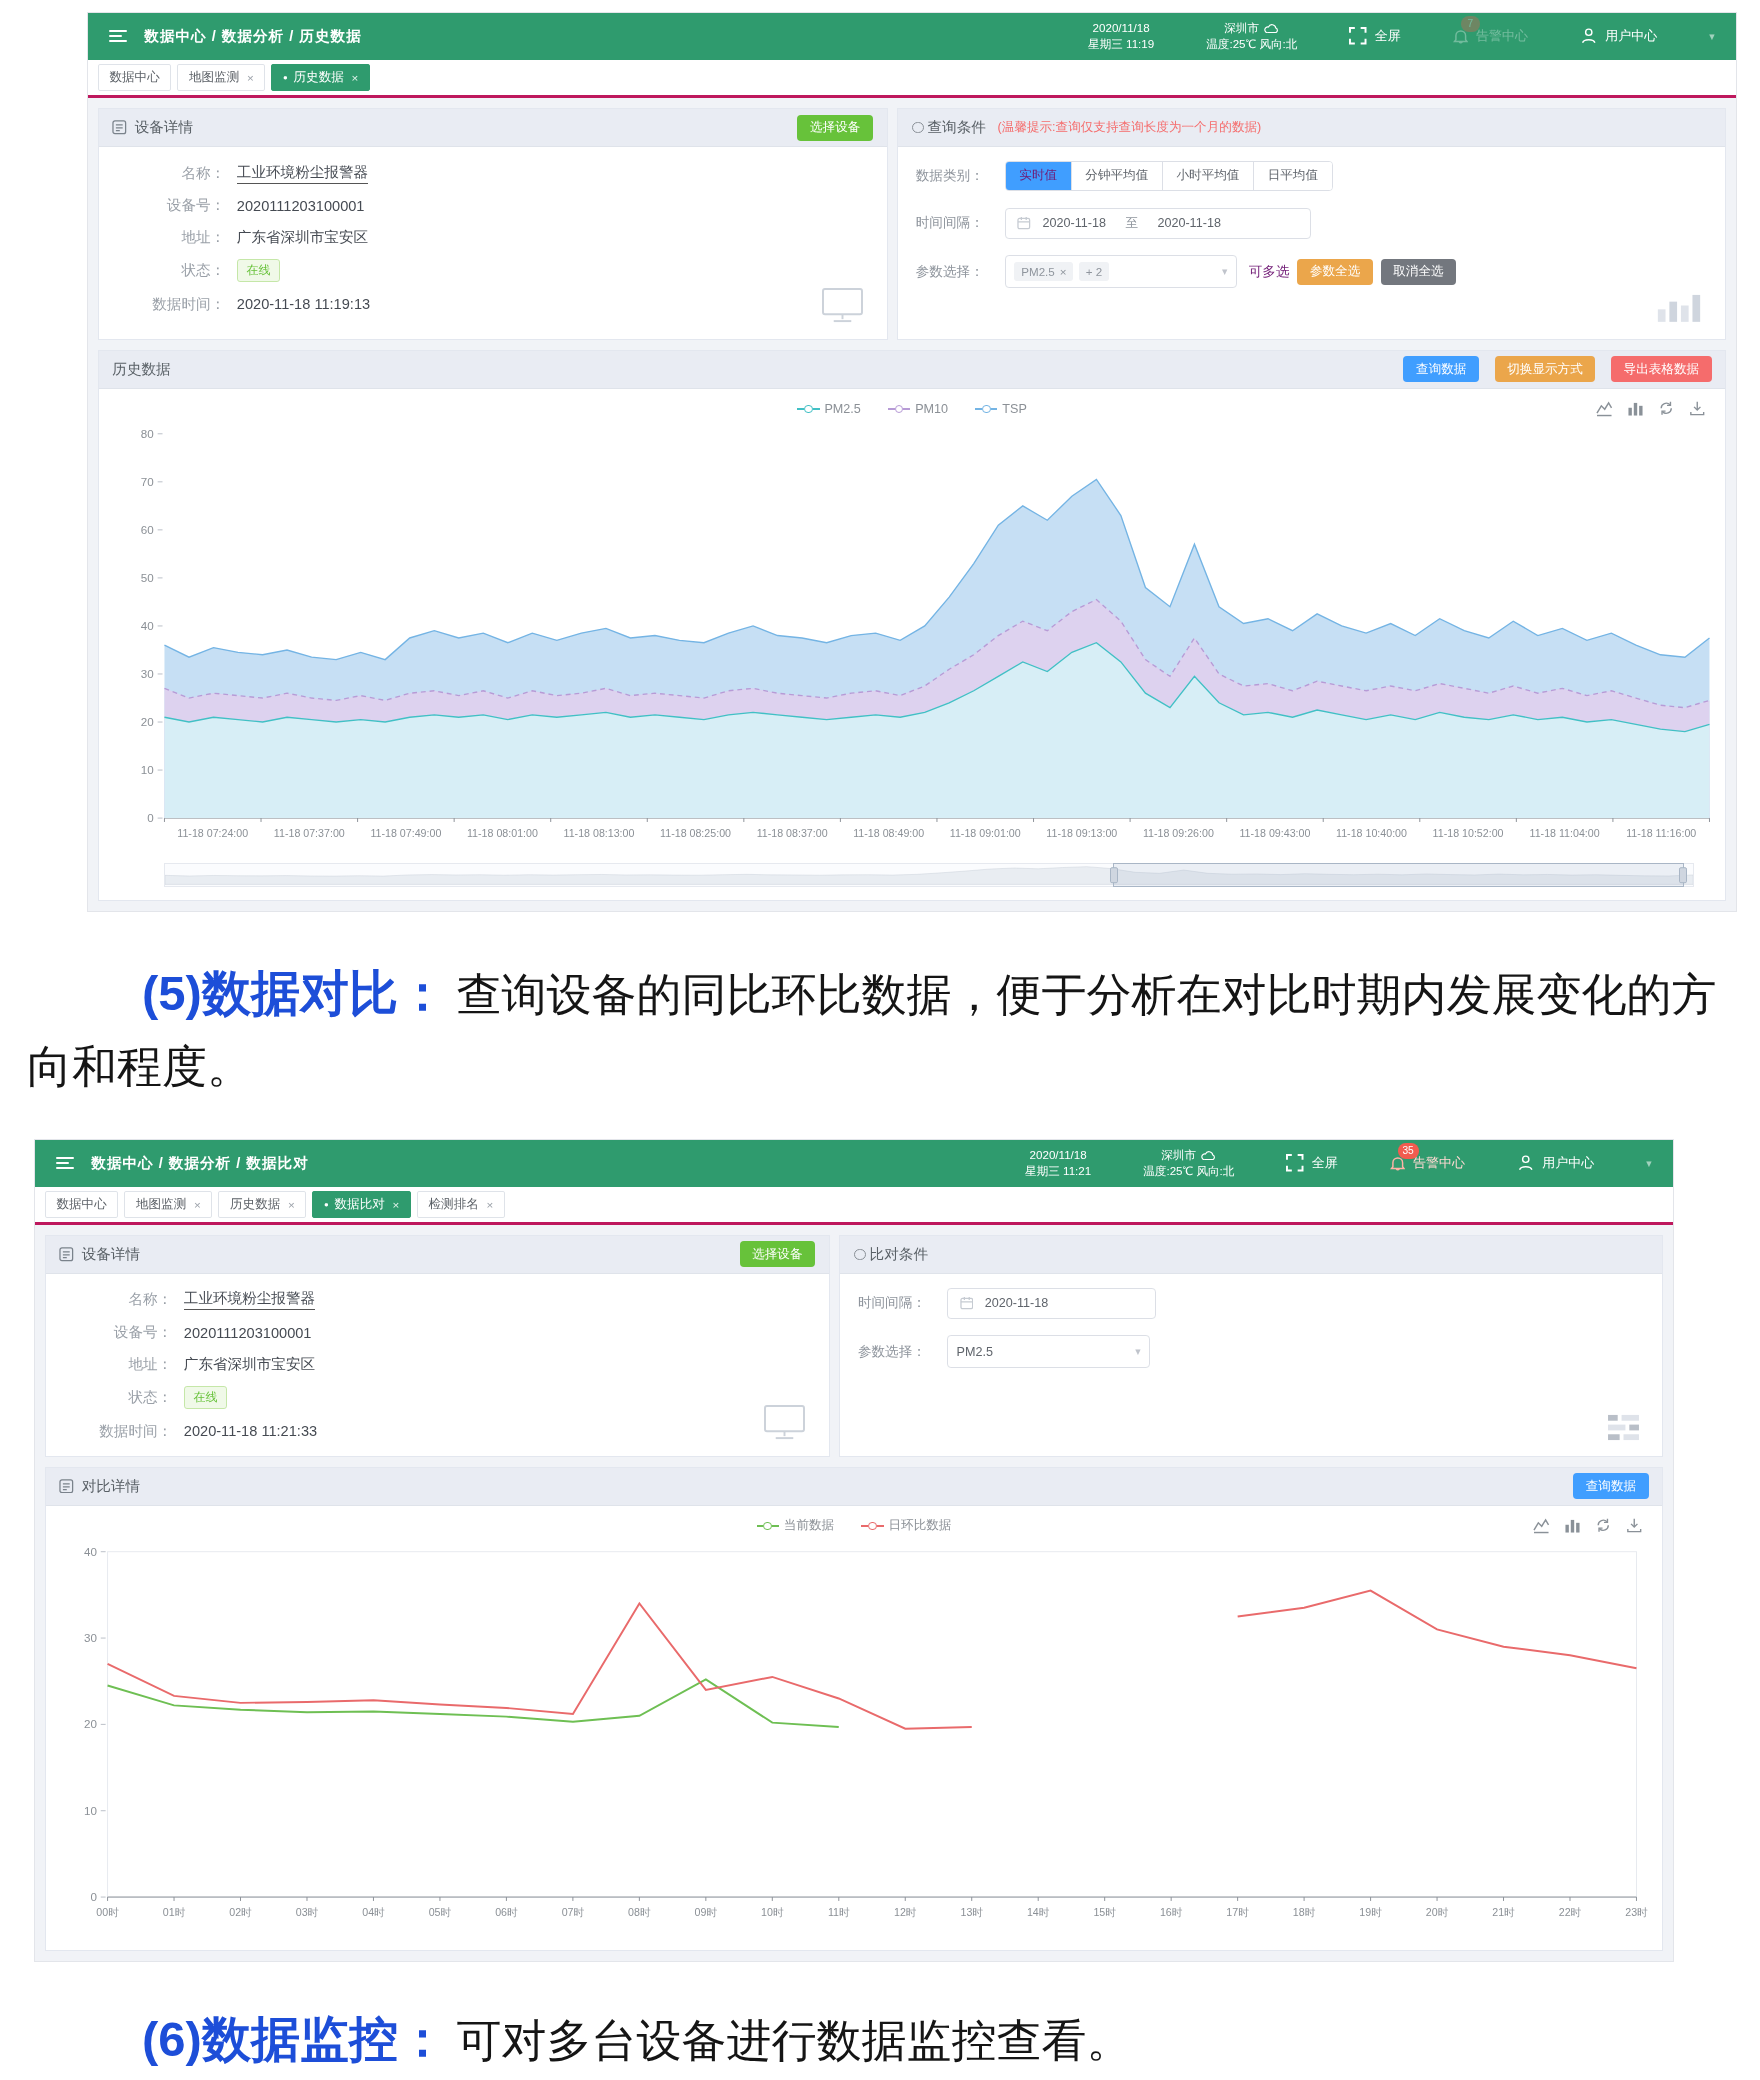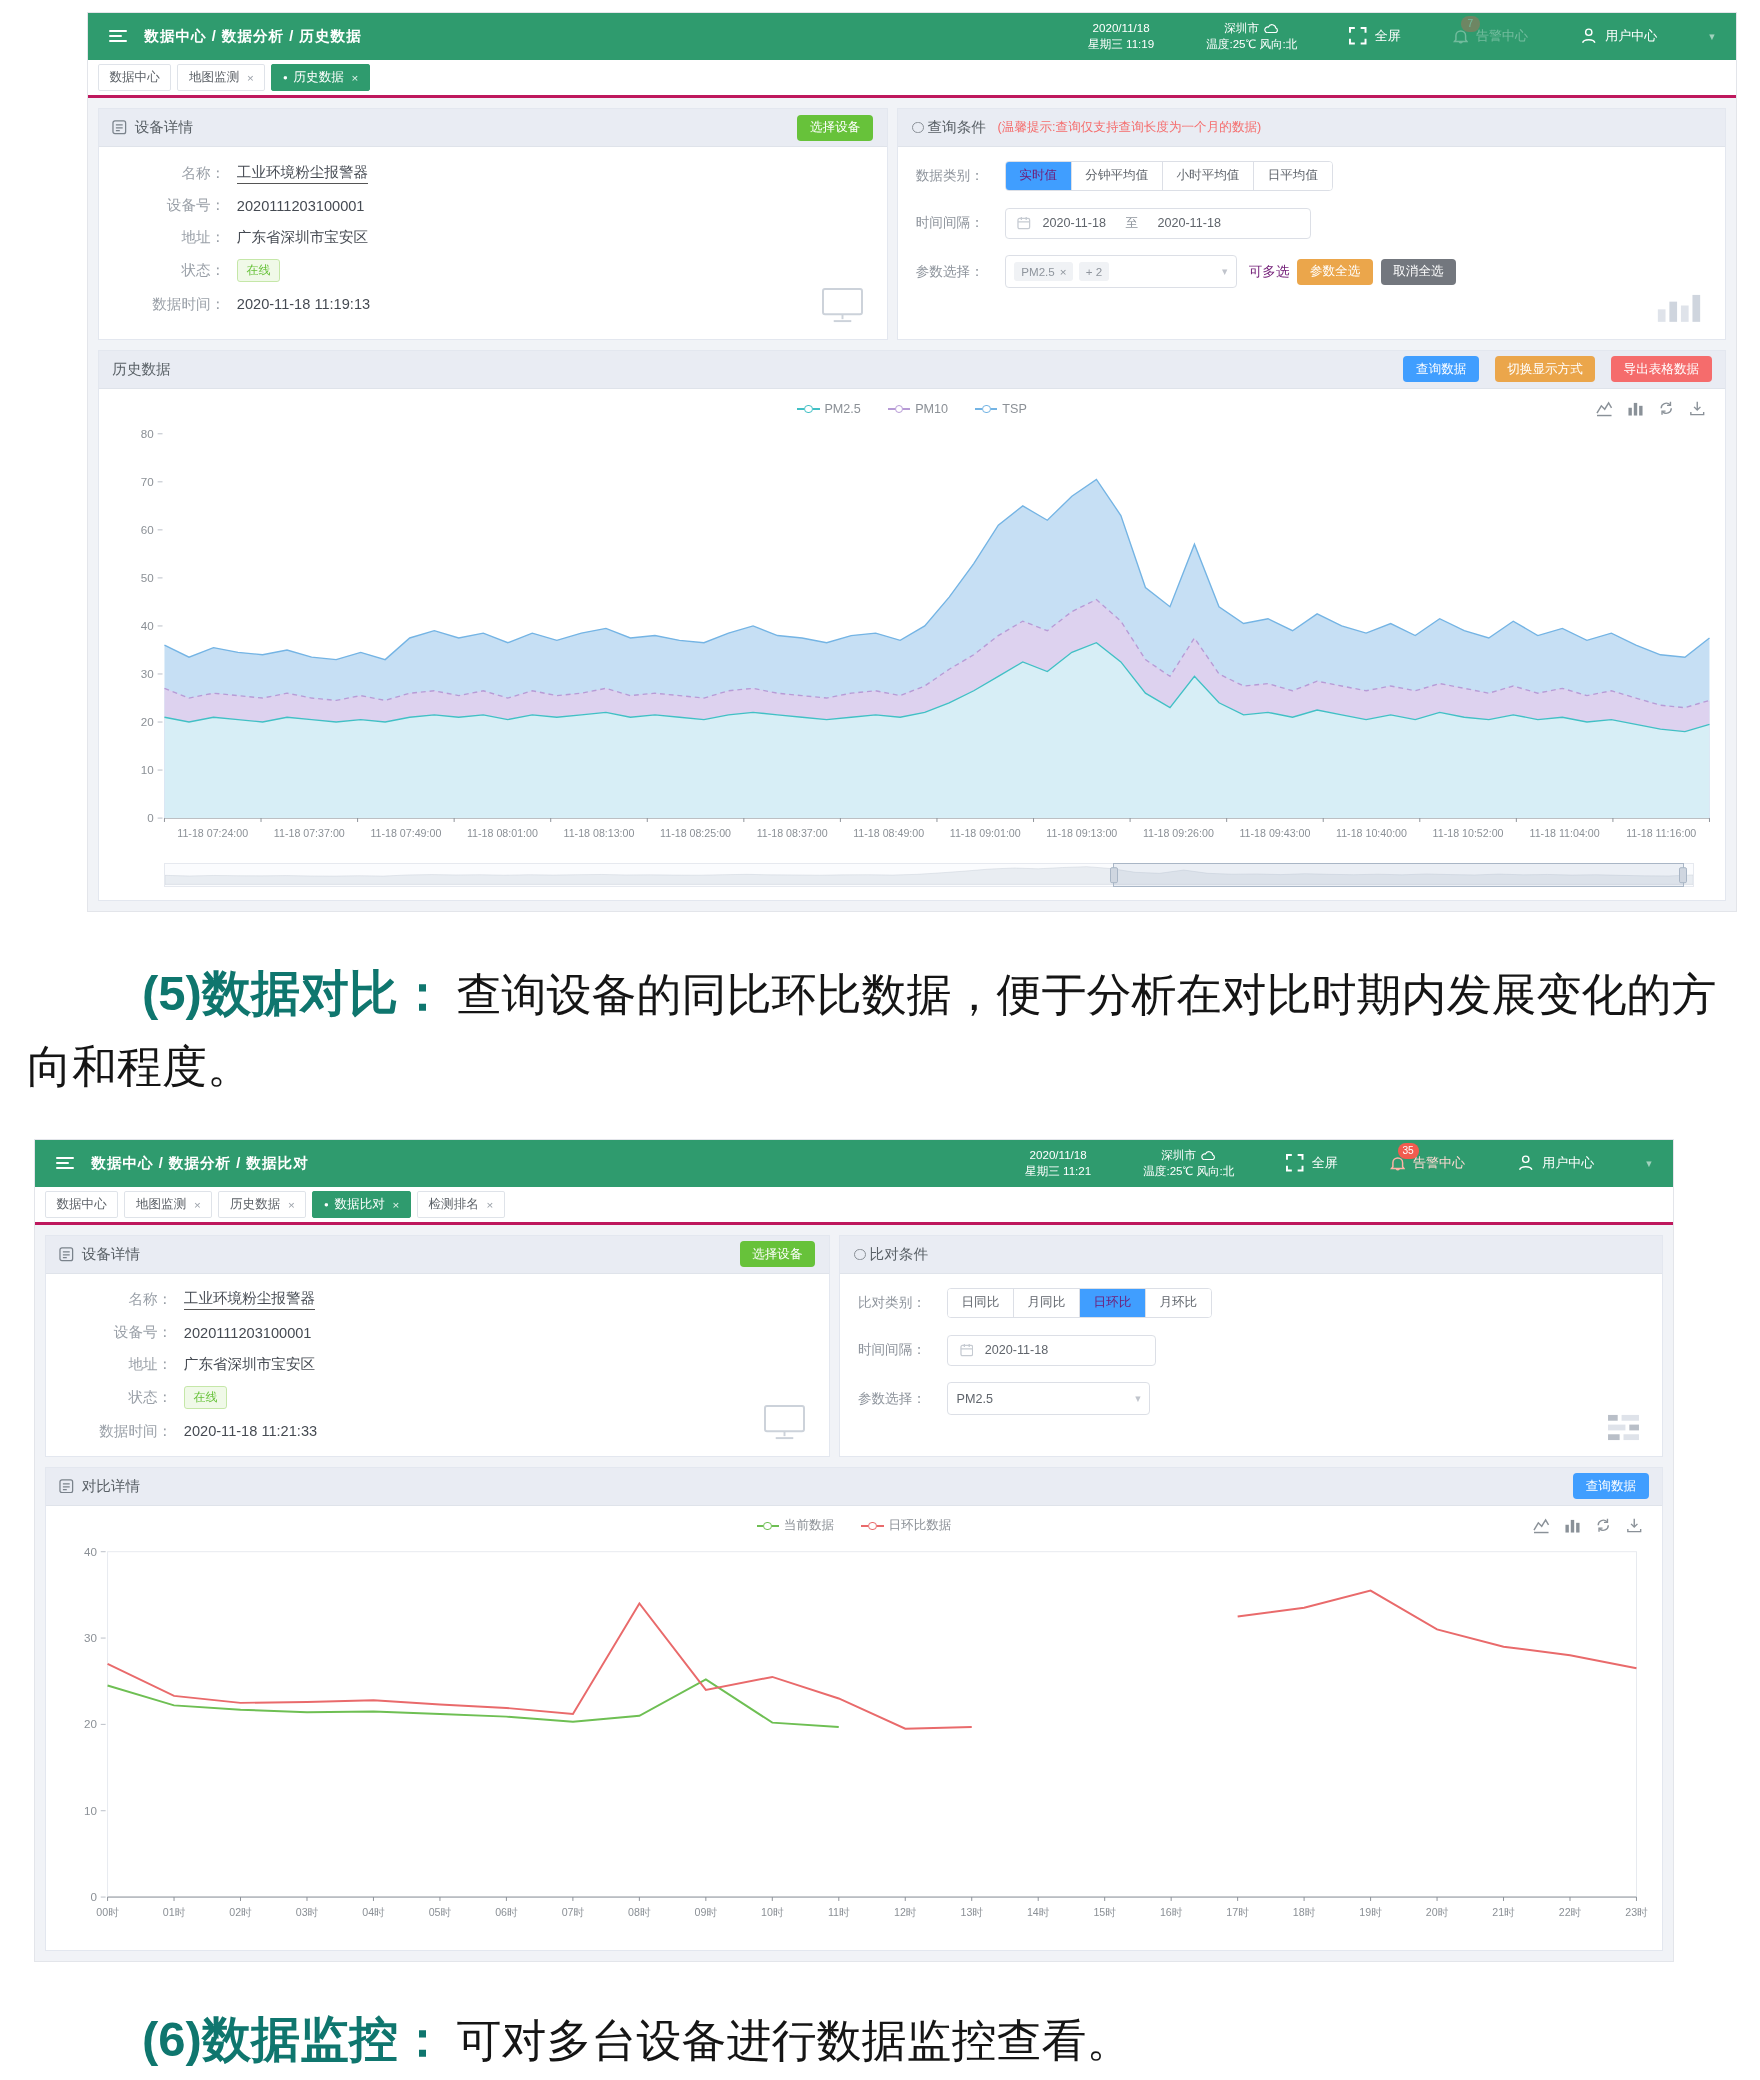--- a/index.html
+++ b/index.html
@@ -81,21 +81,21 @@
   .lg-text{font-size:12.6px;color:#8b9096;margin-left:4.9px;}
   .chart-box{display:block;}
   .chart-box svg{display:block;}
   .dz{position:relative;height:21.3px;margin:4.9px 15.5px 0 50px;border:1px solid #e6e9ef;background:#fbfcfe;}
   .dz-svg{position:absolute;inset:0;width:100%;height:100%;}
   .dz-win{position:absolute;top:-1px;bottom:-1px;left:62%;width:37.4%;background:rgba(144,165,192,.14);border:1px solid #a9b6c6;box-sizing:border-box;}
   .dz-handle{position:absolute;top:50%;transform:translateY(-50%);width:5.8px;height:13.6px;background:#cfd6e0;border:1px solid #a9b6c6;border-radius:1.9px;}
   .dz-handle.l{left:-3.9px;} .dz-handle.r{right:-3.9px;}
   
   .doc-para{font-family:"Liberation Serif",serif;font-size:45px;line-height:1.58;color:#151515;margin:43px 27px 35px;text-indent:115px;}
-  .doc-head{font-family:"Liberation Sans",sans-serif;font-weight:bold;font-size:49px;color:#0f766e;}
+  .doc-head{font-family:"Liberation Sans",sans-serif;font-weight:bold;font-size:49px;color:#1d4ed8;}
   .doc-body{margin-left:9.7px;}
   .icon-svg{display:block;}
 </style>
 </head>
 <body>
 
 <div class="shot" id="shot1">
   <div class="appbar">
     <span class="ham">
         <i></i>
@@ -490,29 +490,20 @@
               </svg>
           </div>
         </div>
       </div>
       <div class="panel qry-panel">
         <div class="panel-head">
           <span class="ring"></span>
           <span style="margin-left:-3.9px;">比对条件</span>
         </div>
         <div class="qry-body">
-          <div class="qrow">
-            <span class="qlabel">比对类别：</span>
-            <div class="seg">
-              <button class="seg-btn">日同比</button>
-              <button class="seg-btn">月同比</button>
-              <button class="seg-btn active">日环比</button>
-              <button class="seg-btn">月环比</button>
-            </div>
-          </div>
           <div class="qrow">
             <span class="qlabel">时间间隔：</span>
             <div class="date-range date-single">
               <svg class="icon-svg" width="13.6" height="13.6" viewBox="0 0 14 14" fill="none" stroke="#c6cbd2" stroke-width="1.3">
                   <rect x="1" y="2.5" width="12" height="10.5" rx="1.5"></rect>
                   <path d="M1,6h12M4.5,1v3M9.5,1v3"></path>
                 </svg>
               <span>2020-11-18</span>
             </div>
           </div>

